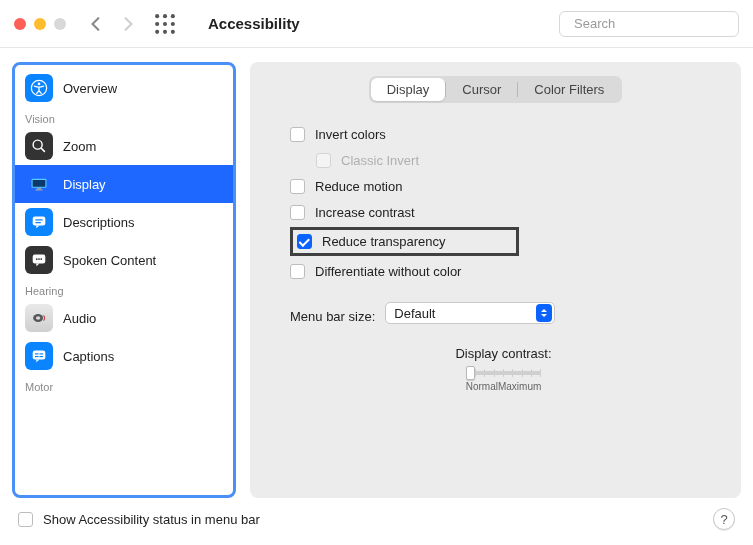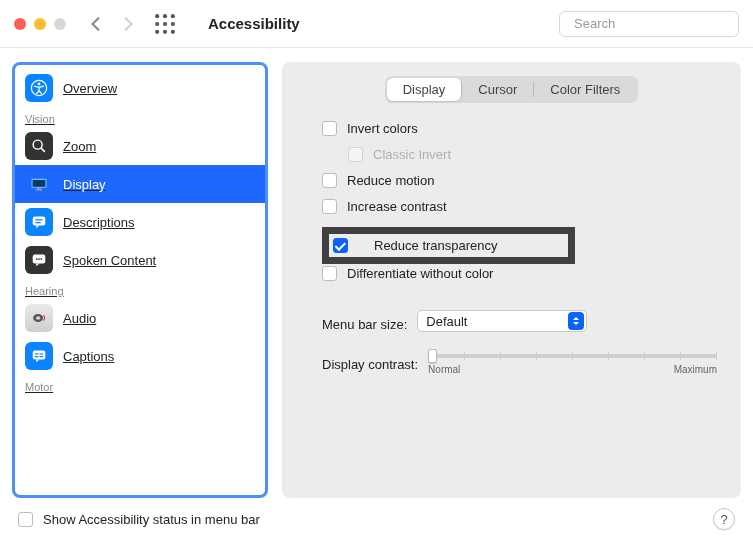--- a/index.html
+++ b/index.html
@@ -47,27 +47,26 @@
 
   
   .main {
     display:flex;
     padding: 14px 12px 0 12px;
     gap: 14px;
     height: 450px;
   }
   
   .sidebar {
-    width: 256px;
+    width: 224px;
     border: 3px solid #4a90f7;
     border-radius: 8px;
     background:#fff;
     overflow-y:auto;
     padding-top:4px;
-    text-decoration:underline;
   }
   .section-label{
     font-size:11px; color:#8a8a8a; padding:6px 10px 2px 10px;
   }
   .sb-item{
     display:flex;align-items:center;gap:10px;
     height:38px; padding:0 10px;
     cursor:default;
   }
   .sb-item.selected{
@@ -104,48 +103,48 @@
   .seg{
     display:flex;background:#dadada;border-radius:7px;padding:2px;gap:0;
   }
   .seg-item{
     padding:4px 16px;font-size:13px;border-radius:6px;cursor:default;color:#444;
   }
   .seg-item.active{background:#fff;box-shadow:0 1px 2px rgba(0,0,0,.12);}
   .seg-div{width:1px;background:#b8b8b8;margin:4px 0;}
 
   .opts{padding-left:16px;}
-  .row{display:flex;align-items:flex-start;gap:10px;height:26px;}
+  .row{display:flex;align-items:center;gap:10px;height:26px;}
   .row.sub{padding-left:26px;}
   .cb{
     width:15px;height:15px;border-radius:3px;border:1px solid #bdbdbd;background:#fff;
     display:flex;align-items:center;justify-content:center;flex-shrink:0;
   }
   .cb.checked{background:#0a63ff;border-color:#0a63ff;}
   .cb.checked::after{content:"";width:8px;height:4px;border:2px solid #fff;border-top:none;border-right:none;transform:rotate(-45deg) translate(0,-1px);}
   .cb.disabled{border-color:#d4d4d4;background:#f4f4f4;}
   .lbl{font-size:13px;}
   .lbl.disabled{color:#b0b0b0;}
-  .hl{border:7px solid #404040;padding:4px 70px 4px 4px;display:inline-flex;align-items:center;gap:26px;margin:2px 0;}
+  .hl{border:3px solid #404040;padding:4px 70px 4px 4px;display:inline-flex;align-items:center;gap:10px;margin:2px 0;}
 
   .form-row{display:flex;align-items:flex-end;gap:10px;margin-top:18px;padding-left:16px;}
   .form-label{font-size:13px;}
   .select{
     width:170px;height:22px;background:#fff;border:1px solid #c8c8c8;border-radius:5px;
     display:flex;align-items:center;justify-content:space-between;padding:0 2px 0 8px;font-size:13px;
   }
   .sel-arrows{
     width:16px;height:18px;background:#0a63ff;border-radius:4px;
     display:flex;flex-direction:column;align-items:center;justify-content:center;gap:0px;
   }
   .sel-arrows::before,.sel-arrows::after{content:"";width:0;height:0;border-left:3px solid transparent;border-right:3px solid transparent;}
   .sel-arrows::before{border-bottom:3px solid #fff;margin-bottom:2px;}
   .sel-arrows::after{border-top:3px solid #fff;}
 
-  .slider-row{display:flex;align-items:center;gap:10px;margin-top:22px;padding-left:16px;}
+  .slider-row{display:flex;align-items:center;gap:10px;margin-top:22px;padding-left:16px;flex-direction:column;}
   .slider-wrap{flex:1;position:relative;}
   .slider-track{height:4px;background:#cfcfcf;border-radius:2px;position:relative;}
   .slider-ticks{position:absolute;top:-2px;left:0;right:0;height:8px;display:flex;justify-content:space-between;}
   .slider-ticks span{width:1px;height:8px;background:#cfcfcf;}
   .slider-thumb{position:absolute;top:-5px;left:0;width:9px;height:14px;background:#fff;border:1px solid #b8b8b8;border-radius:2px;box-shadow:0 1px 1px rgba(0,0,0,.15);}
   .slider-labels{display:flex;justify-content:space-between;font-size:10px;color:#666;margin-top:6px;}
 
   
   .footer{
     display:flex;align-items:center;padding:10px 18px;gap:10px;

